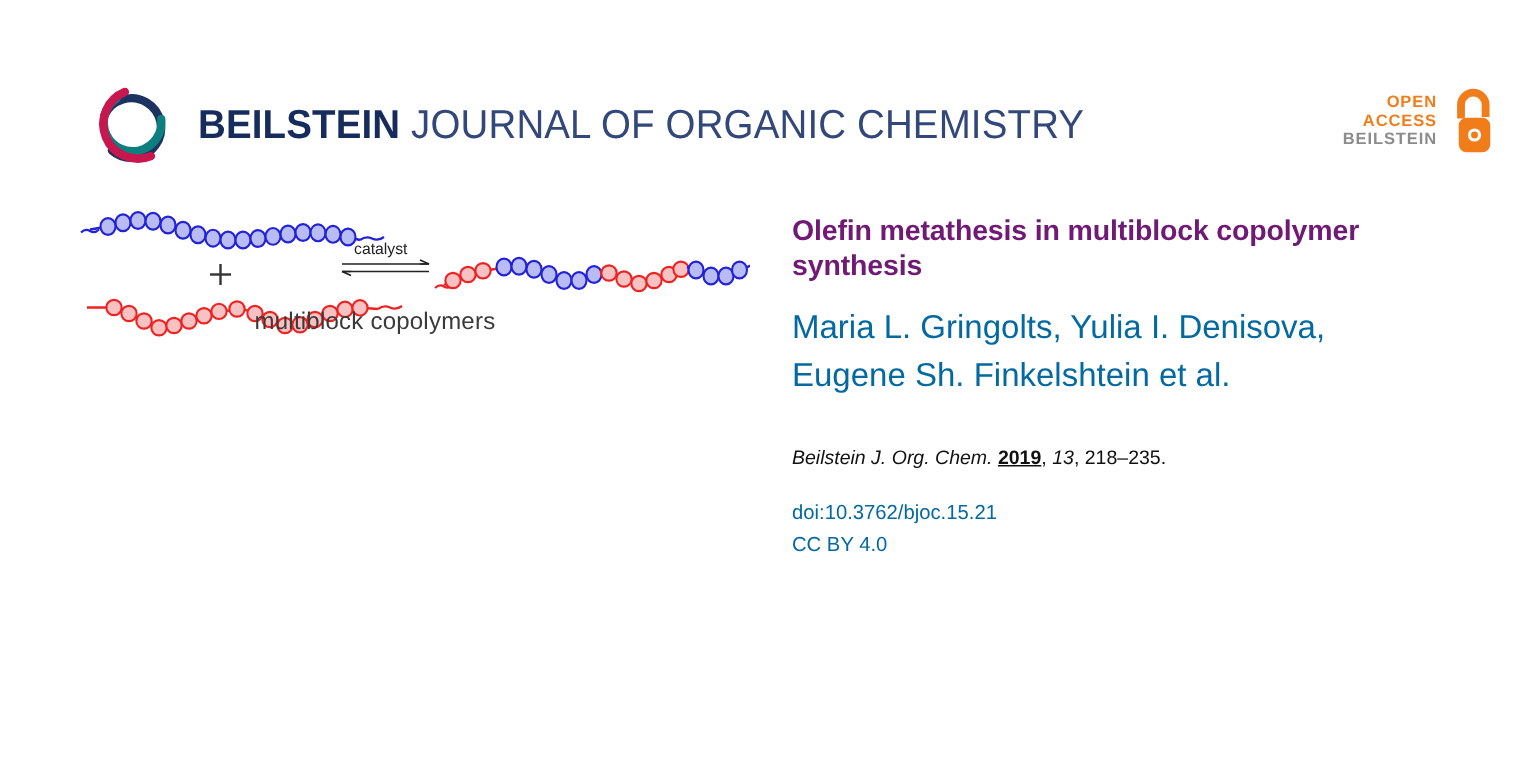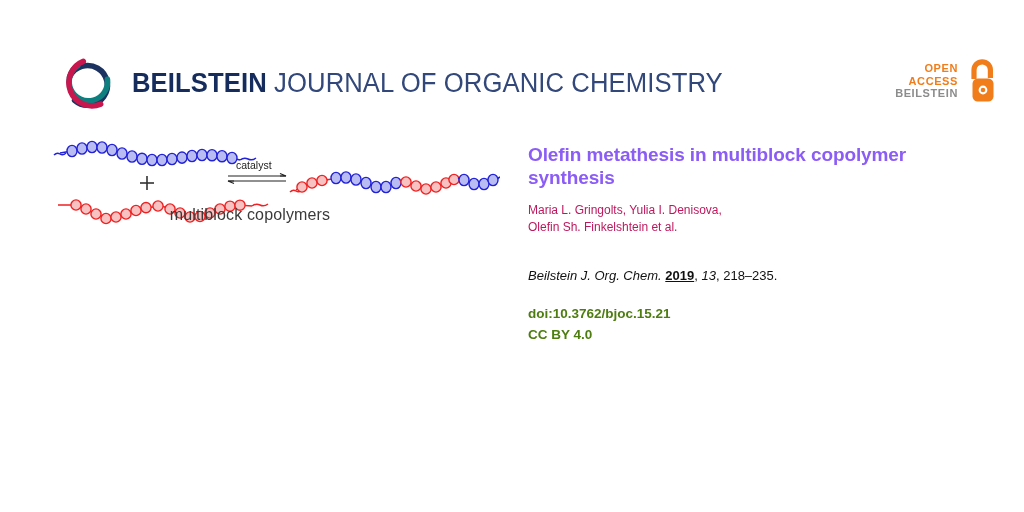--- a/index.html
+++ b/index.html
@@ -102,46 +102,45 @@
   
   #article {
     position: absolute;
     left: 528px;
     top: 143px;
     width: 460px;
   }
   #article-title {
     font-size: 19px;
     font-weight: bold;
-    color: #8b5cf6;
+    color: #701a75;
     line-height: 1.22;
     margin: 0;
     letter-spacing: -0.1px;
   }
   #article-authors {
     margin-top: 13px;
-    font-size: 12px;
-    color: #be185d;
+    font-size: 22px;
+    color: #0369a1;
     line-height: 1.42;
   }
   #citation {
     margin-top: 31px;
     font-size: 13px;
     color: #111111;
     line-height: 1.4;
   }
   #citation .cit-journal { font-style: italic; }
   #citation .cit-year    { font-weight: bold; text-decoration: underline; }
   #citation .cit-volume  { font-style: italic; }
   #doi-block {
     margin-top: 18px;
     font-size: 13.5px;
-    color: #4d7c0f;
+    color: #0369a1;
     line-height: 1.55;
-    font-weight: bold;
   }
 </style>
 </head>
 <body>
 
 <div id="masthead">
 
   <div id="brand">
     <svg id="brand-mark" viewBox="0 0 100 100">
 
@@ -279,21 +278,21 @@
 </div>
 
 <div id="abstract-caption">multiblock copolymers</div>
 
 <div id="article">
 
   <h1 id="article-title">Olefin metathesis in multiblock copolymer synthesis</h1>
 
   <div id="article-authors">
     <div>Maria L. Gringolts, Yulia I. Denisova,</div>
-    <div>Olefin Sh. Finkelshtein et al.</div>
+    <div>Eugene Sh. Finkelshtein et al.</div>
   </div>
 
   <div id="citation">
     <span class="cit-journal">Beilstein J. Org. Chem.</span>
     <span class="cit-year">2019</span><span>,</span>
     <span class="cit-volume">13</span><span>,</span>
     <span>218–235.</span>
   </div>
 
   <div id="doi-block">

